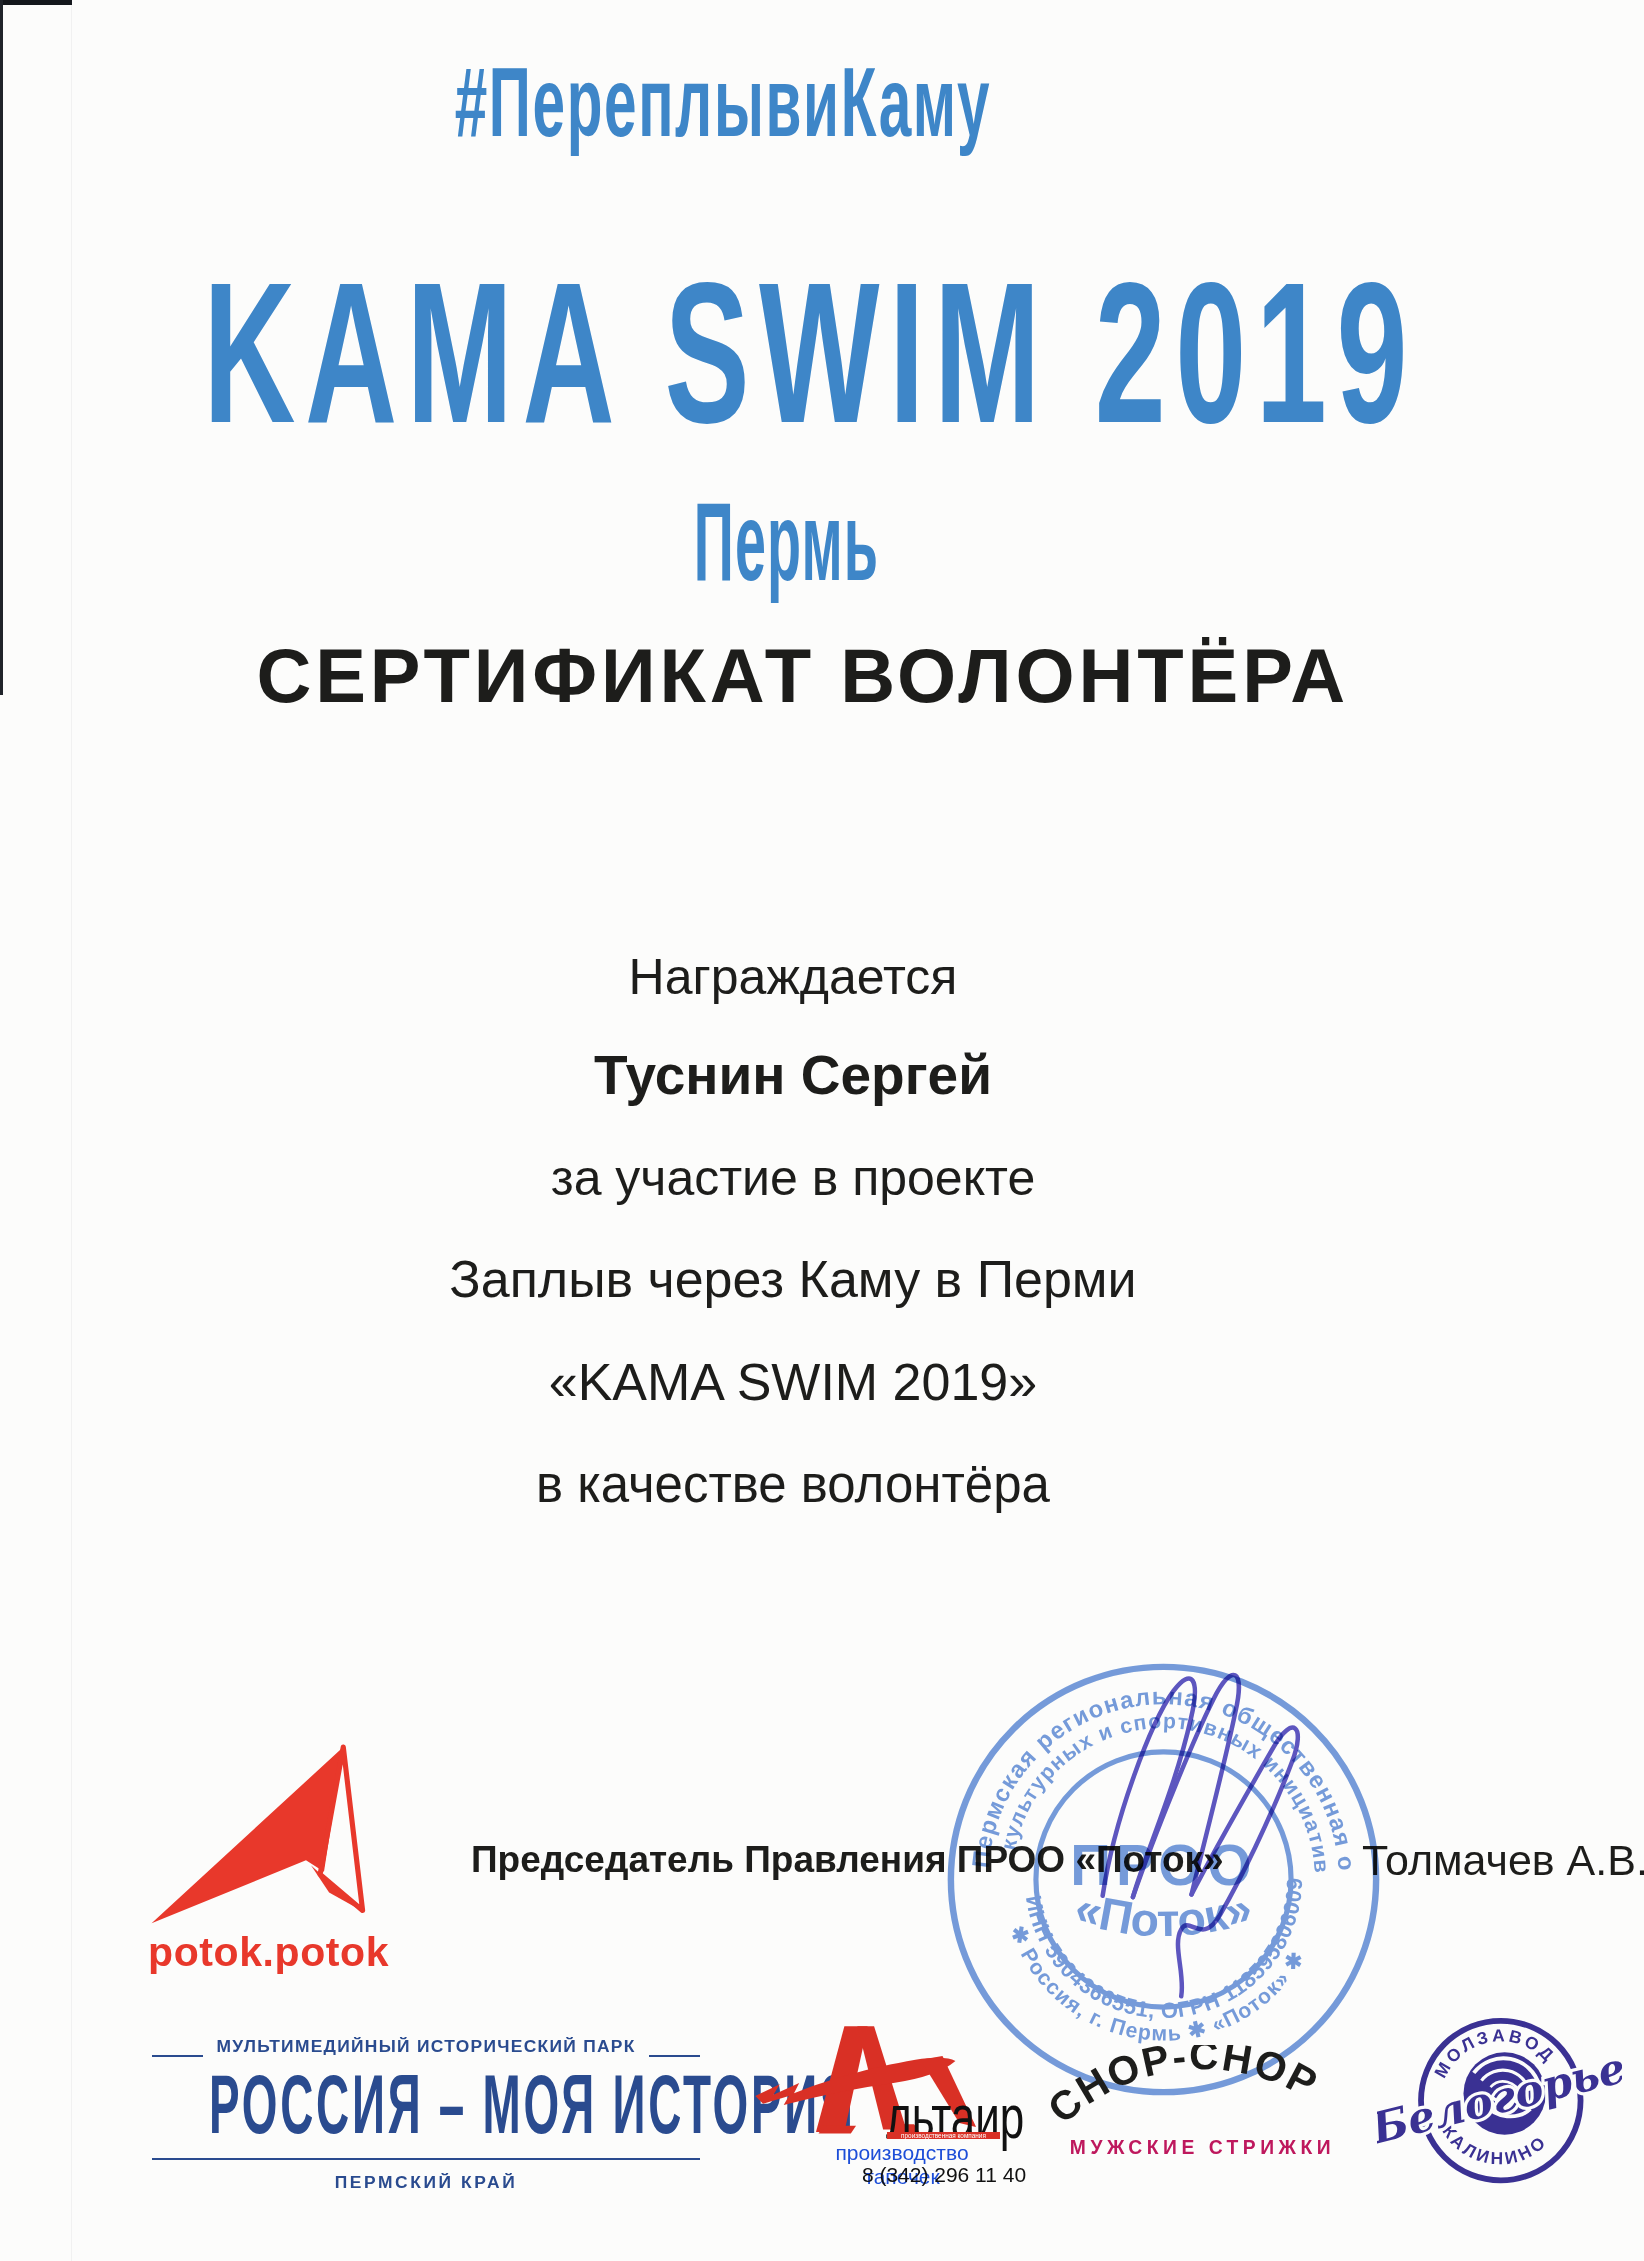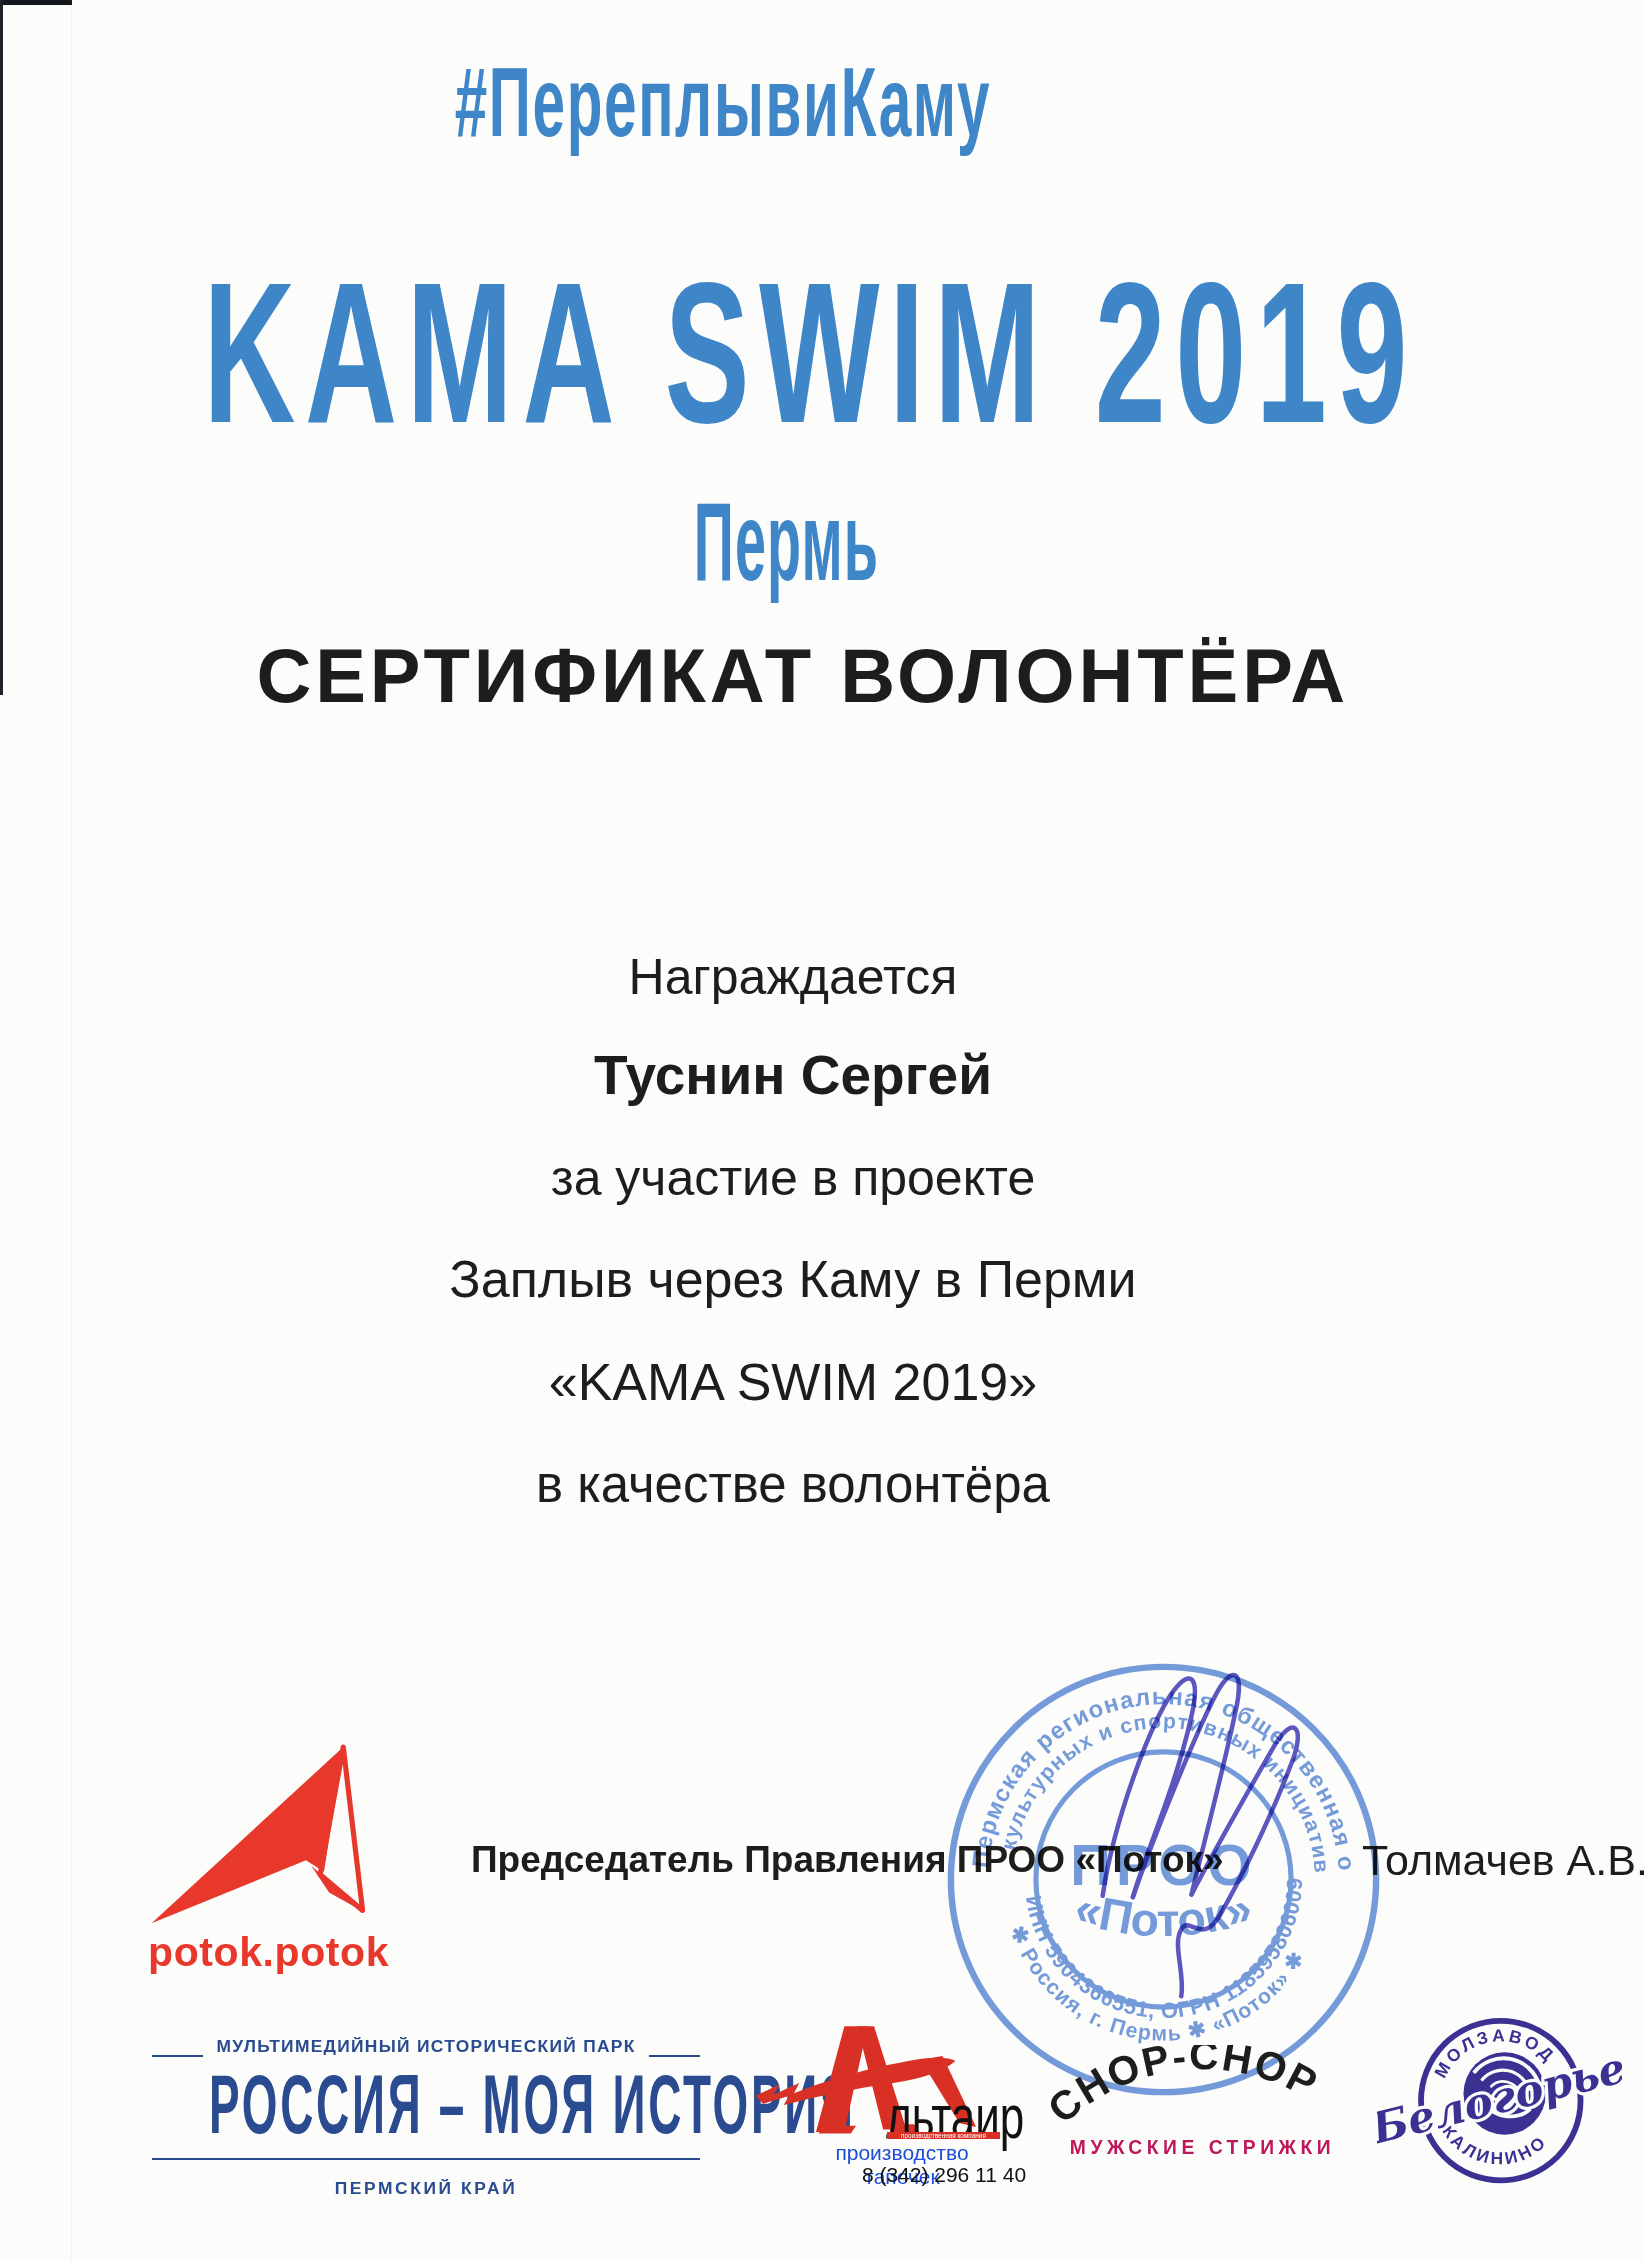--- a/index.html
+++ b/index.html
@@ -49,21 +49,21 @@
   .sig-ink{position:absolute;left:1006px;top:1638px;mix-blend-mode:multiply;}
 
   
   .ru-block{position:absolute;left:152px;top:2036px;width:548px;text-align:center;color:var(--russia_navy);}
   .ru-top{display:flex;align-items:flex-end;justify-content:center;gap:13px;}
   .ru-top .rline{flex:1;height:1.9px;background:var(--russia_navy);}
   .ru-top-label{font-size:17.4px;font-weight:bold;letter-spacing:1.3px;white-space:nowrap;}
   .ru-title-box{height:92px;overflow:visible;margin-top:5.2px;line-height:1;}
   .ru-title-box .stretch{transform:scale(0.85,1.55);font-size:54px;font-weight:bold;letter-spacing:3.2px;white-space:nowrap;}
   .ru-rule{height:1.9px;background:var(--russia_navy);margin-top:3.9px;}
-  .ru-bottom-label{font-size:17.4px;font-weight:bold;letter-spacing:2.6px;margin-top:18px;}
+  .ru-bottom-label{font-size:17.4px;font-weight:bold;letter-spacing:2.6px;margin-top:12px;}
 
   .altair-block{position:absolute;left:754px;top:2017px;width:297px;height:181px;}
   .altair-block svg{position:absolute;left:0;top:0;}
   .altair-rest{position:absolute;left:132px;top:70px;font-size:55px;line-height:1;color:#111;transform:scale(0.8,1.1);transform-origin:left top;}
   .altair-bar{position:absolute;left:133px;top:115px;width:113px;height:7px;background:var(--altair_red);color:#fff;
     font-size:6.4px;line-height:7px;text-align:center;white-space:nowrap;overflow:hidden;}
   .altair-line1{position:absolute;left:48px;top:124px;width:200px;text-align:center;font-size:21px;color:#1d4ed8;}
   .altair-phone{position:absolute;left:90px;top:146px;width:200px;text-align:center;font-size:21px;color:#111;}
 
   .chop-block{position:absolute;left:1051px;top:2045px;width:303px;height:142px;}

